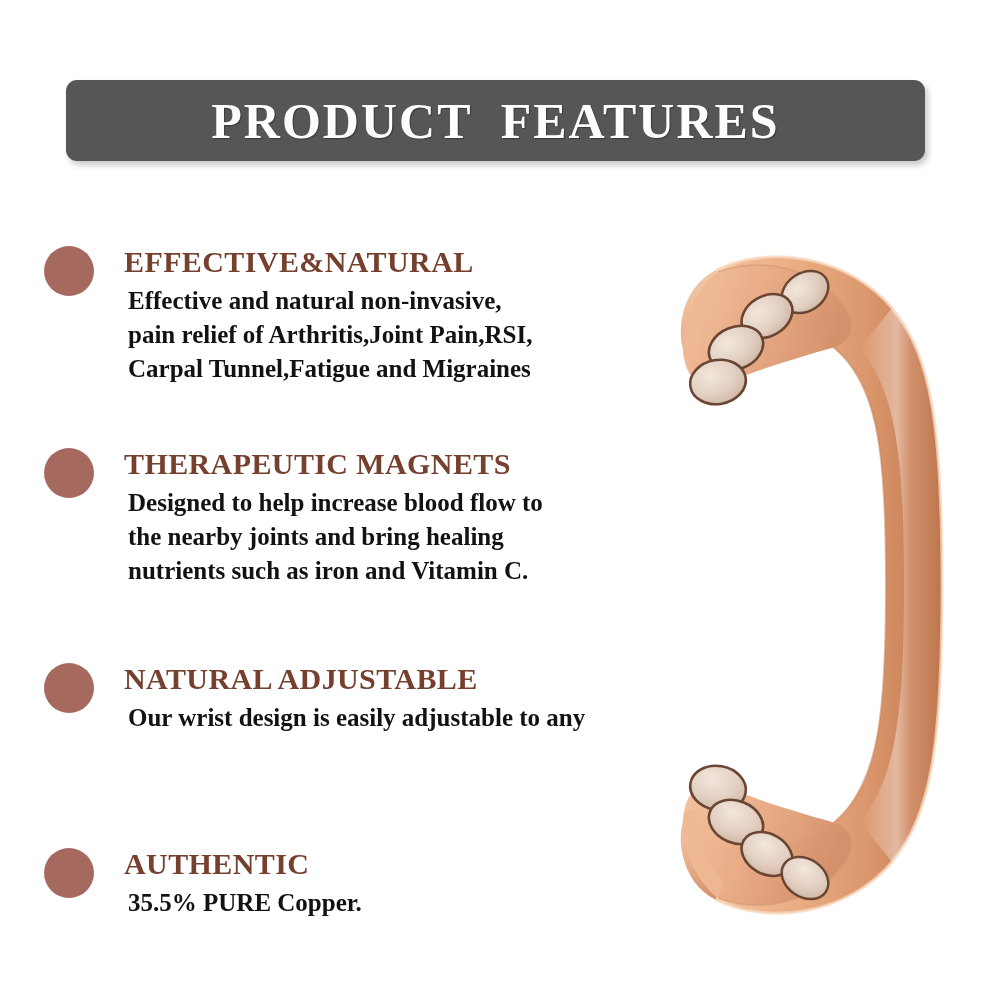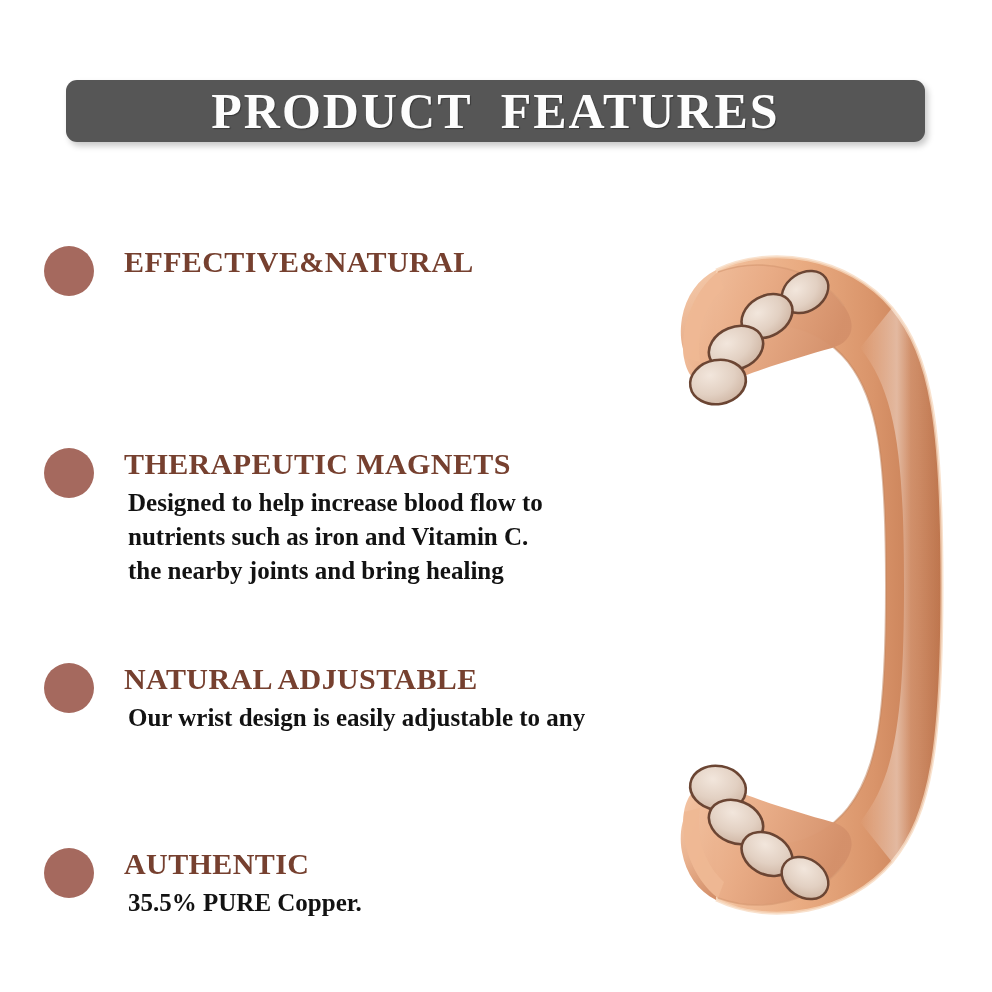--- a/index.html
+++ b/index.html
@@ -17,21 +17,21 @@
     background: #ffffff;
     overflow: hidden;
   }
 
   
   #banner {
     position: absolute;
     left: 66px;
     top: 80px;
     width: 859px;
-    height: 62px;
+    height: 81px;
     background: #565656;
     border-radius: 11px;
     box-shadow: 3px 4px 6px rgba(0,0,0,0.22);
     display: flex;
     align-items: center;
     justify-content: center;
   }
   #banner-title {
     color: #fdfdfd;
     font-family: "Liberation Serif", "DejaVu Serif", serif;
@@ -113,31 +113,36 @@
   <div id="banner">
     <div id="banner-title">PRODUCT  FEATURES</div>
   </div>
 
   <div id="features">
 
     <div class="feature" id="feature-0">
       <div class="bullet"></div>
       <div class="feature-text">
         <p class="feature-heading">EFFECTIVE&amp;NATURAL</p>
+        <p class="feature-body">
+          <span class="line">Effective and natural non-invasive,</span>
+          <span class="line">pain relief of Arthritis,Joint Pain,RSI,</span>
+          <span class="line">Carpal Tunnel,Fatigue and Migraines</span>
+        </p>
       </div>
     </div>
 
     <div class="feature" id="feature-1">
       <div class="bullet"></div>
       <div class="feature-text">
         <p class="feature-heading">THERAPEUTIC MAGNETS</p>
         <p class="feature-body">
           <span class="line">Designed to help increase blood flow to</span>
+          <span class="line">the nearby joints and bring healing</span>
           <span class="line">nutrients such as iron and Vitamin C.</span>
-          <span class="line">the nearby joints and bring healing</span>
         </p>
       </div>
     </div>
 
     <div class="feature" id="feature-2">
       <div class="bullet"></div>
       <div class="feature-text">
         <p class="feature-heading">NATURAL ADJUSTABLE</p>
         <p class="feature-body">
           <span class="line">Our wrist design is easily adjustable to any</span>

